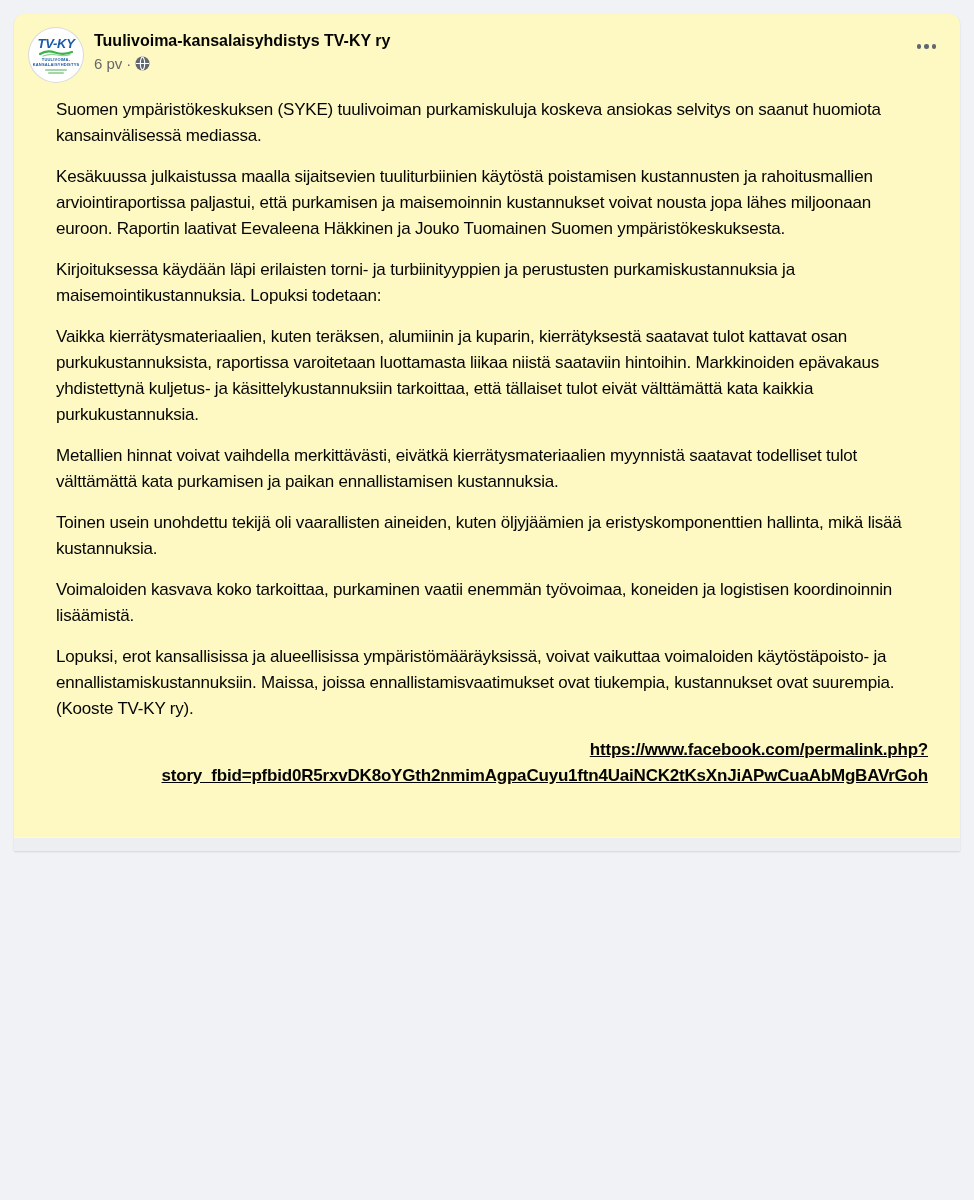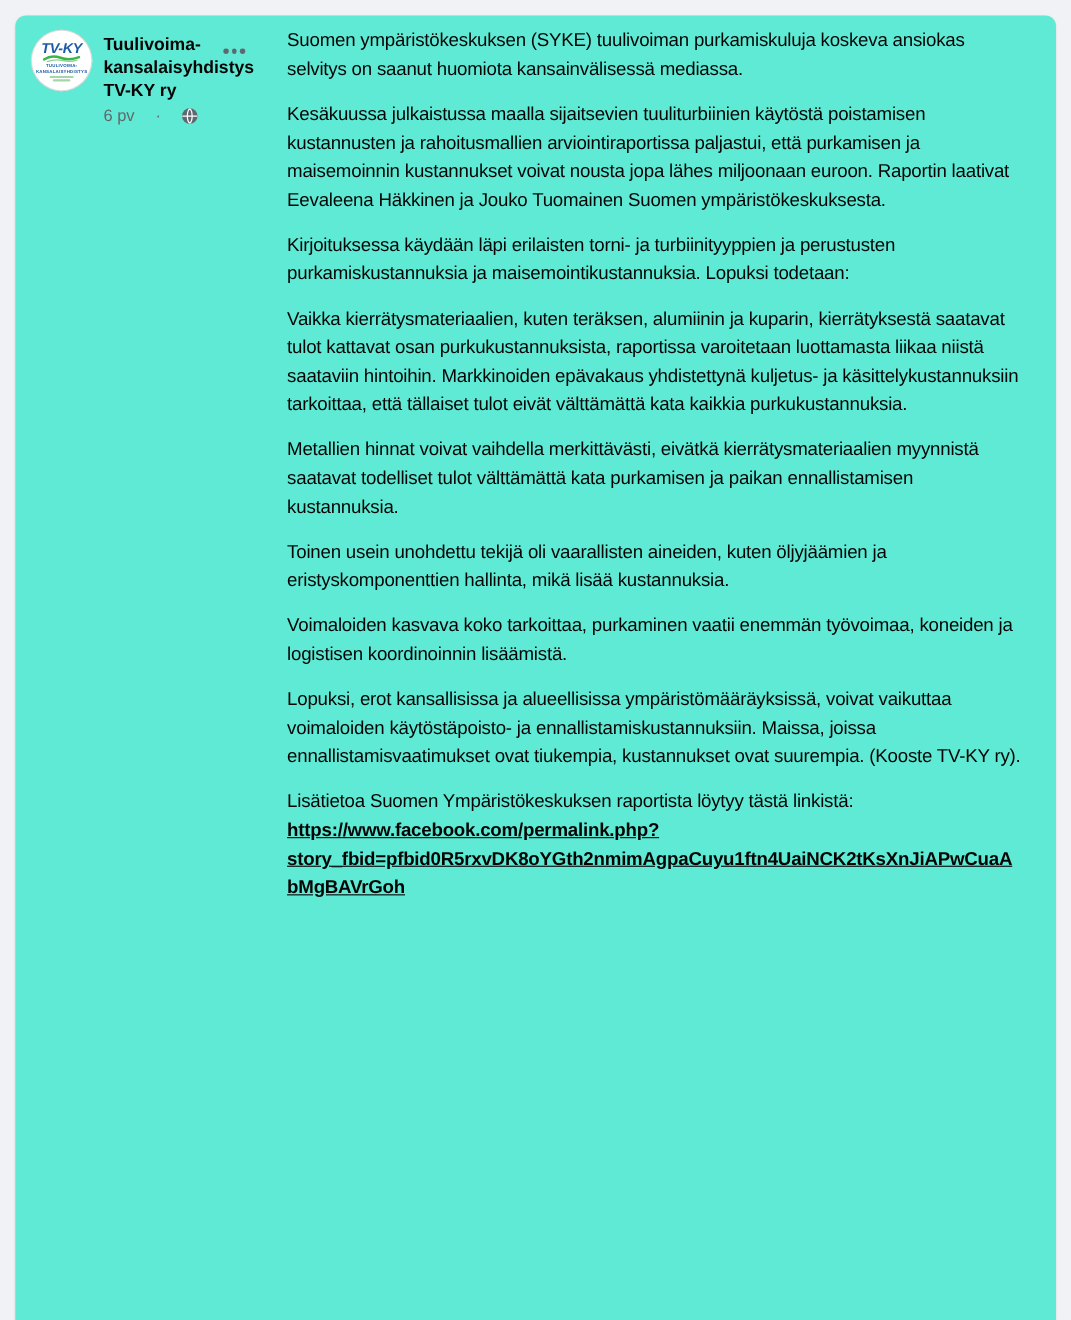--- a/index.html
+++ b/index.html
@@ -5,26 +5,26 @@
   * { box-sizing: border-box; margin: 0; padding: 0; }
   html, body { width: 974px; height: 1200px; overflow: hidden; }
   body {
     background: #f0f2f5;
     font-family: "Liberation Sans", sans-serif;
     position: relative;
   }
   .card {
     position: absolute;
     left: 14px; top: 14px;
-    width: 946px; height: 1186px;
-    background: #5eead4;
+    width: 946px; height: 837px;
+    background: #fef9c3;
     border-radius: 10px 10px 0 0;
     box-shadow: 0 1px 2px rgba(0,0,0,.12);
     display: flex;
-    flex-direction: row;
+    flex-direction: column;
     overflow: hidden;
   }
   
   .post-header {
     display: flex;
     align-items: flex-start;
     padding: 13px 16px 4px 14px;
     position: relative;
   }
   .avatar {
@@ -67,53 +67,55 @@
     text-decoration: none;
     line-height: 21px;
     cursor: pointer;
   }
   .meta {
     margin-top: 4px;
     font-size: 15px;
     color: #65676b;
     display: flex;
     align-items: center;
-    gap: 19px;
+    gap: 4px;
   }
   .meta a { color: #65676b; text-decoration: none; cursor: pointer; }
   .menu-btn {
     position: absolute;
     right: 18px; top: 24px;
     background: none; border: none;
     display: flex; gap: 3px;
     padding: 6px; cursor: pointer;
   }
   .menu-btn .dot { width: 4.5px; height: 4.5px; border-radius: 50%; background: #606770; }
   
   .post-body {
     padding: 0 32px 8px 14px;
     color: #050505;
+    margin-left: 28px;
   }
   .post-body p {
     font-size: 17px;
     line-height: 26px;
     letter-spacing: -0.2px;
     margin-top: 15px;
   }
   .post-body p:first-child { margin-top: 10px; }
   a.inline-link {
     color: #1b74e4;
     text-decoration: none;
     cursor: pointer;
   }
   a.fb-permalink {
     color: #050505;
     font-weight: 700;
     cursor: pointer;
     display: block;
+    text-align: right;
   }
   .fb-permalink span {
     display: inline-block;
     text-decoration: underline;
     word-break: break-all;
   }
   
   .attachment-strip {
     margin-top: auto;
     height: 14px;
@@ -163,21 +165,20 @@
     <p>Kesäkuussa julkaistussa maalla sijaitsevien tuuliturbiinien käytöstä poistamisen kustannusten ja rahoitusmallien arviointiraportissa paljastui, että purkamisen ja maisemoinnin kustannukset voivat nousta jopa lähes miljoonaan euroon. Raportin laativat Eevaleena Häkkinen ja Jouko Tuomainen Suomen ympäristökeskuksesta.</p>
     <p>Kirjoituksessa käydään läpi erilaisten torni- ja turbiinityyppien ja perustusten purkamiskustannuksia ja maisemointikustannuksia. Lopuksi todetaan:</p>
     <p>Vaikka kierrätysmateriaalien, kuten teräksen, alumiinin ja kuparin, kierrätyksestä saatavat tulot kattavat osan purkukustannuksista, raportissa varoitetaan luottamasta liikaa niistä saataviin hintoihin. Markkinoiden epävakaus yhdistettynä kuljetus- ja käsittelykustannuksiin tarkoittaa, että tällaiset tulot eivät välttämättä kata kaikkia purkukustannuksia.</p>
     <p>Metallien hinnat voivat vaihdella merkittävästi, eivätkä kierrätysmateriaalien myynnistä saatavat todelliset tulot välttämättä kata purkamisen ja paikan ennallistamisen kustannuksia.</p>
     <p>Toinen usein unohdettu tekijä oli vaarallisten aineiden, kuten öljyjäämien ja eristyskomponenttien hallinta, mikä lisää kustannuksia.</p>
     <p>Voimaloiden kasvava koko tarkoittaa, purkaminen vaatii enemmän työvoimaa, koneiden ja logistisen koordinoinnin lisäämistä.</p>
     <p>Lopuksi, erot kansallisissa ja alueellisissa ympäristömääräyksissä, voivat vaikuttaa voimaloiden käytöstäpoisto- ja ennallistamiskustannuksiin. Maissa, joissa ennallistamisvaatimukset ovat tiukempia, kustannukset ovat suurempia. (Kooste TV-KY ry).</p>
 
 
     <p>
-      <span>Lisätietoa Suomen Ympäristökeskuksen raportista löytyy tästä linkistä:</span>
       <a class="fb-permalink">
         <span>https://www.facebook.com/permalink.php?</span><br>
         <span>story_fbid=pfbid0R5rxvDK8oYGth2nmimAgpaCuyu1ftn4UaiNCK2tKsXnJiAPwCuaAbMgBAVrGoh</span><br>
       </a>
     </p>
   </div>
 
   <div class="attachment-strip"></div>
 
 </article>

